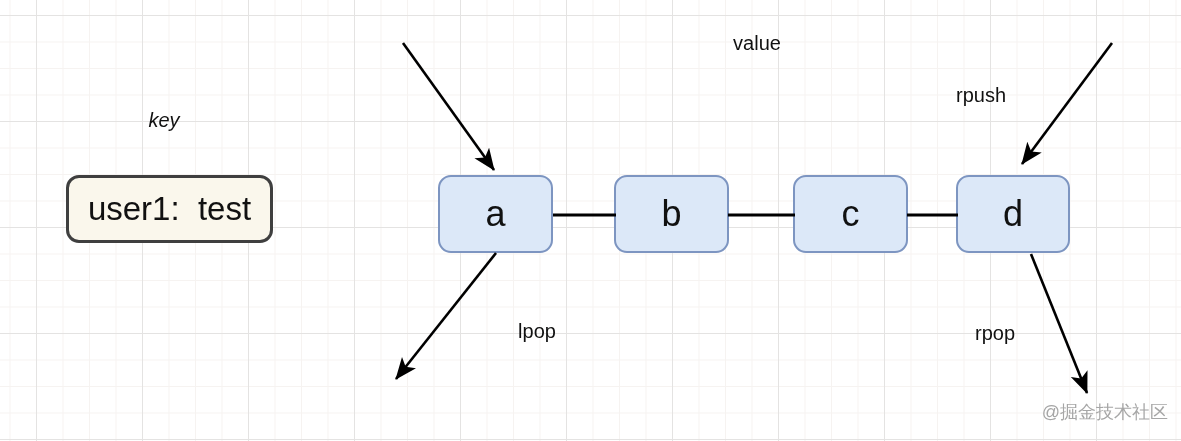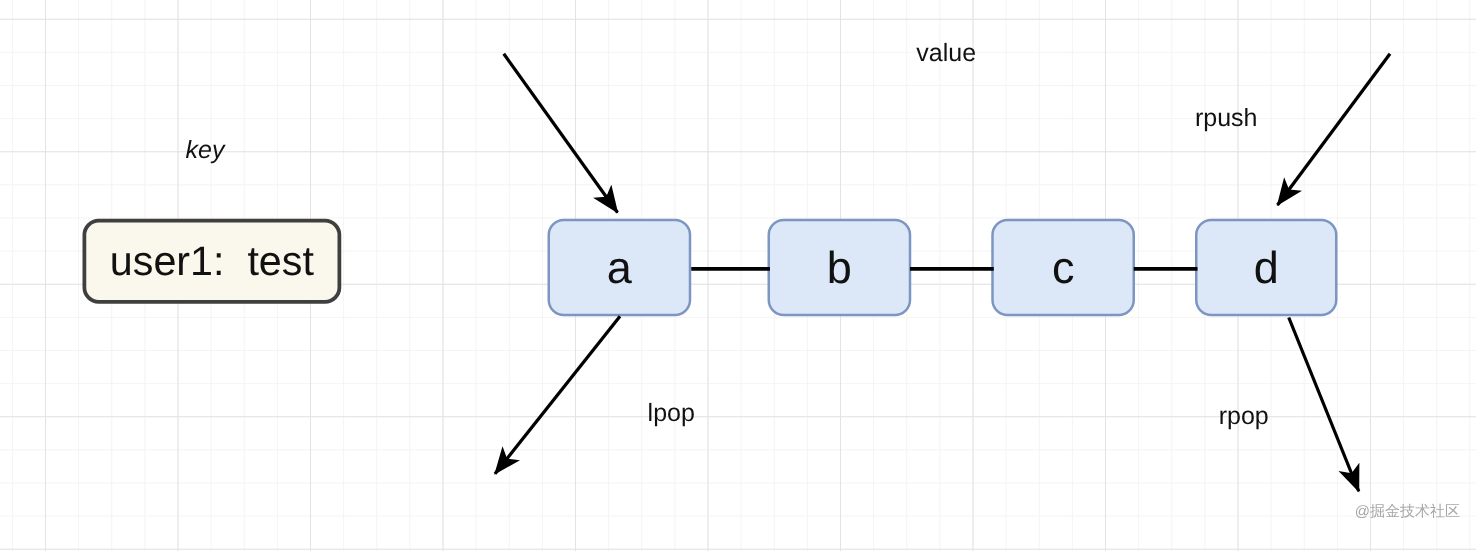--- a/index.html
+++ b/index.html
@@ -92,21 +92,21 @@
   #node-a { left: 438px; }
   #node-b { left: 614px; }
   #node-c { left: 793px; }
   #node-d { left: 956px; width: 114px; }
 
   .watermark {
     position: absolute;
     z-index: 4;
     right: 13px;
     top: 402px;
-    font-size: 12px;
+    font-size: 18px;
     line-height: 1.2;
     color: var(--watermark, #a6a6a6);
     white-space: nowrap;
   }
 </style>
 </head>
 <body>
 
 <div class="canvas">
 

